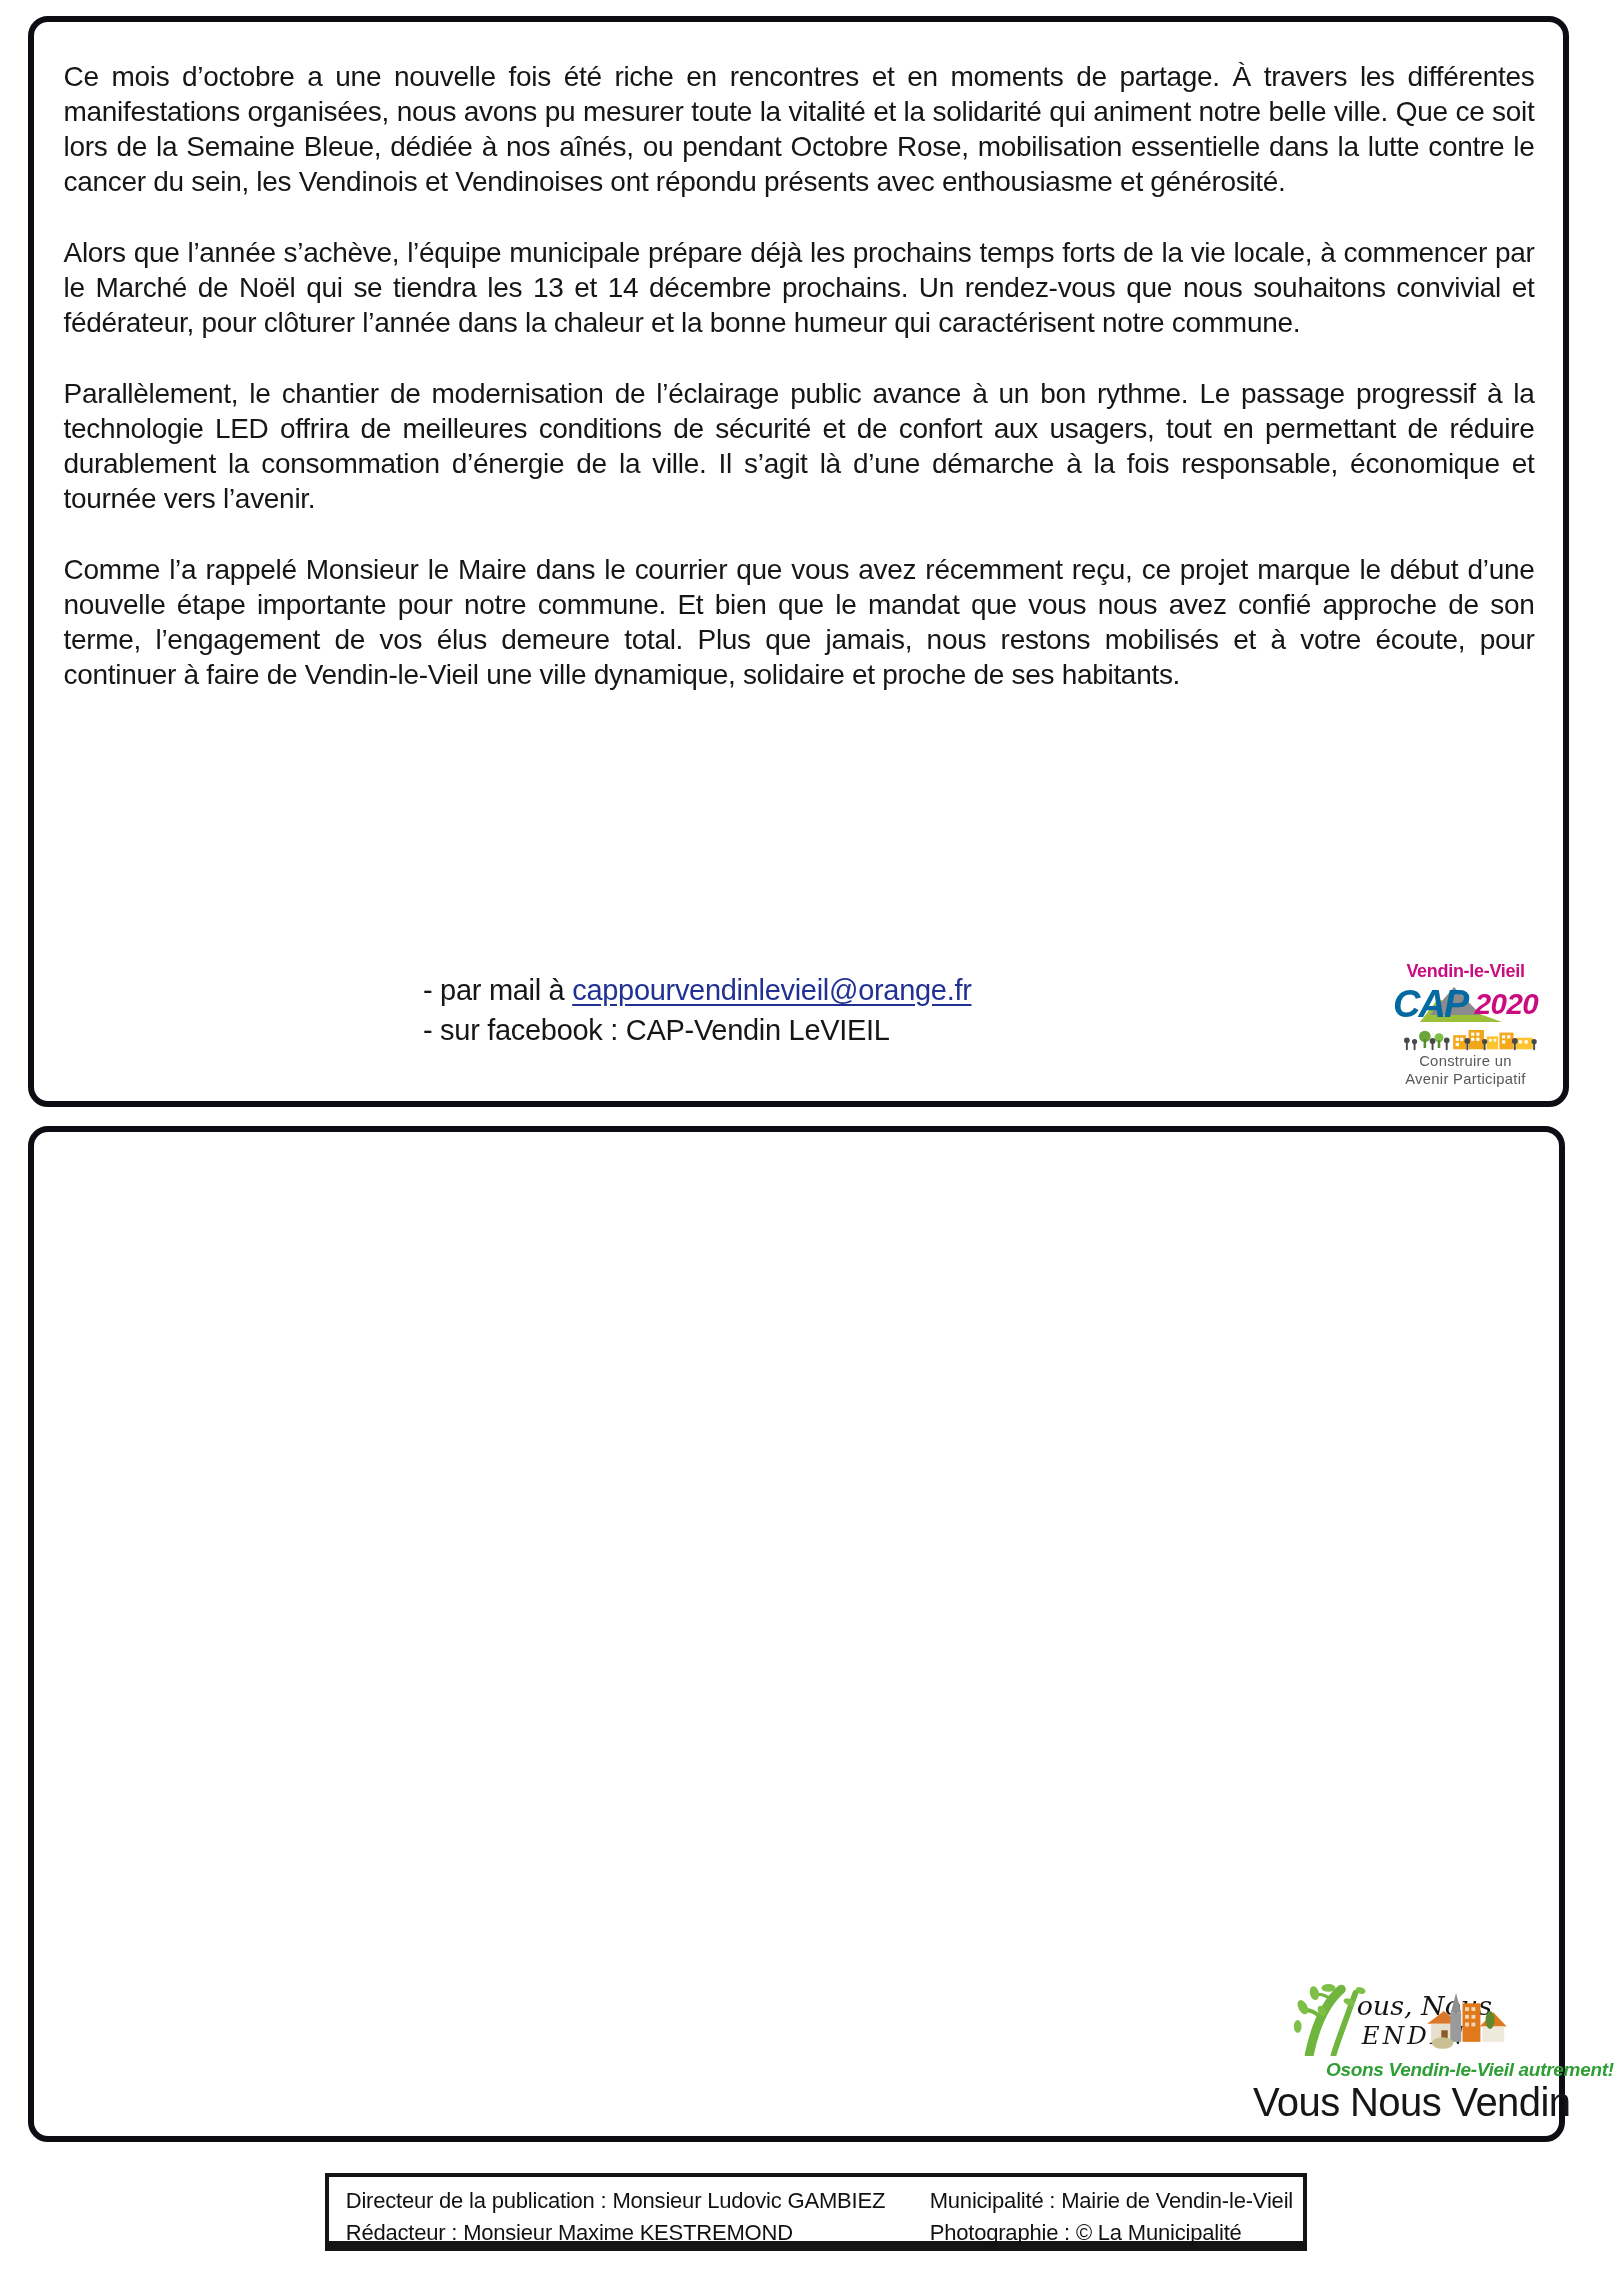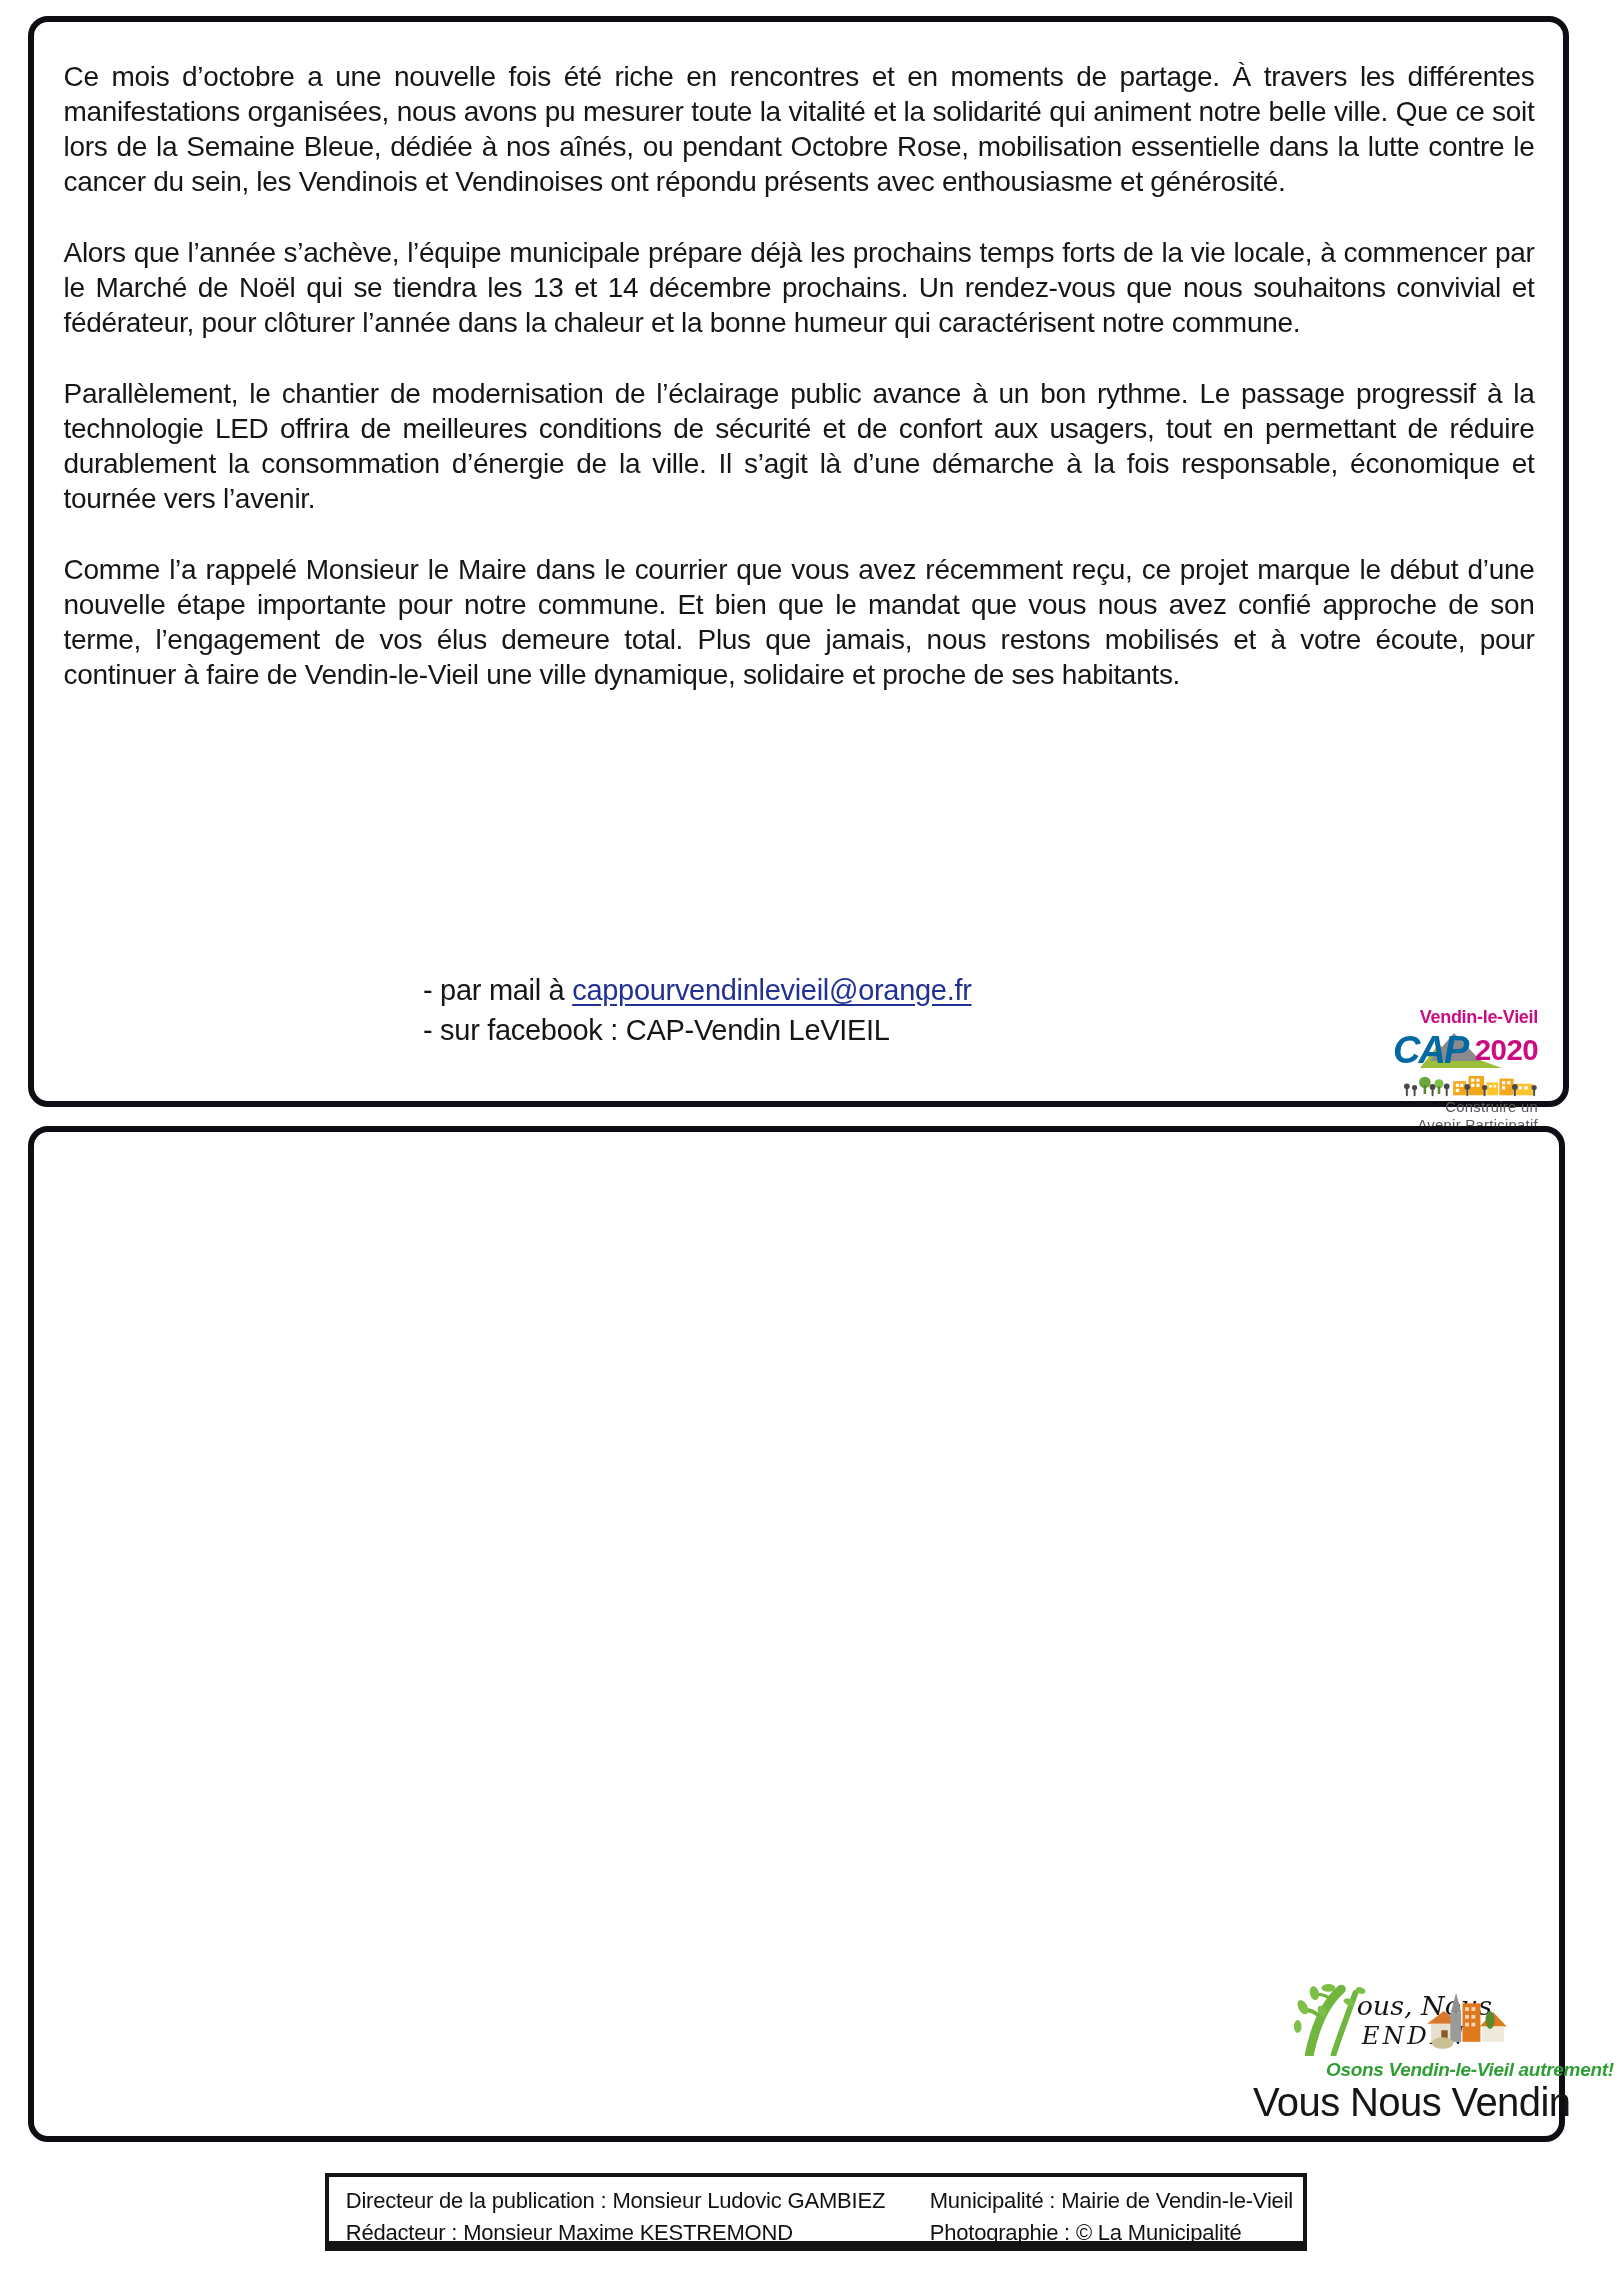--- a/index.html
+++ b/index.html
@@ -45,23 +45,23 @@
   .email-link {
     color: #203193;
     text-decoration: underline;
     text-underline-offset: 3.8px;
     cursor: pointer;
   }
 
   
   .cap-logo {
     position: absolute;
-    left: 1359px; top: 985px;
+    left: 1359px; top: 939px;
     width: 145px;
-    text-align: right;
+    text-align: center;
   }
   .cap-city {
     color: #cb0c80;
     font-size: 18px;
     font-weight: bold;
     letter-spacing: -0.3px;
   }
   .cap-row { position: relative; height: 41px; margin-top: 2.6px; }
   .cap-mtn-green {
     position: absolute; left: 27px; bottom: 3.8px;
@@ -77,21 +77,21 @@
     border-right: 27px solid transparent;
     border-bottom: 28px solid #8b8b8d;
   }
   .cap-word {
     position: absolute; left: 0; bottom: 0;
     font-size: 38px; font-weight: bold; font-style: italic;
     color: #0369a1; letter-spacing: -1.9px;
   }
   .cap-year {
     position: absolute; right: 0; bottom: 5.1px;
-    font-size: 29.5px; font-weight: bold; 
+    font-size: 29.5px; font-weight: bold; font-style: italic;
     color: #cb0c80; letter-spacing: -0.6px;
   }
   .cap-strip { display: block; margin: 0 auto; }
   .cap-tagline {
     color: #58585a;
     font-size: 14.8px;
     line-height: 17.3px;
     margin-top: 1.9px;
     letter-spacing: 0.3px;
   }

